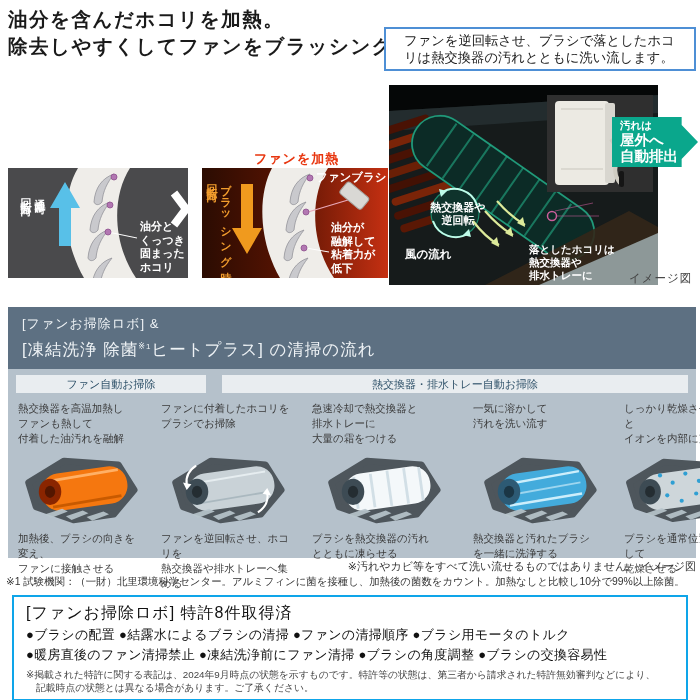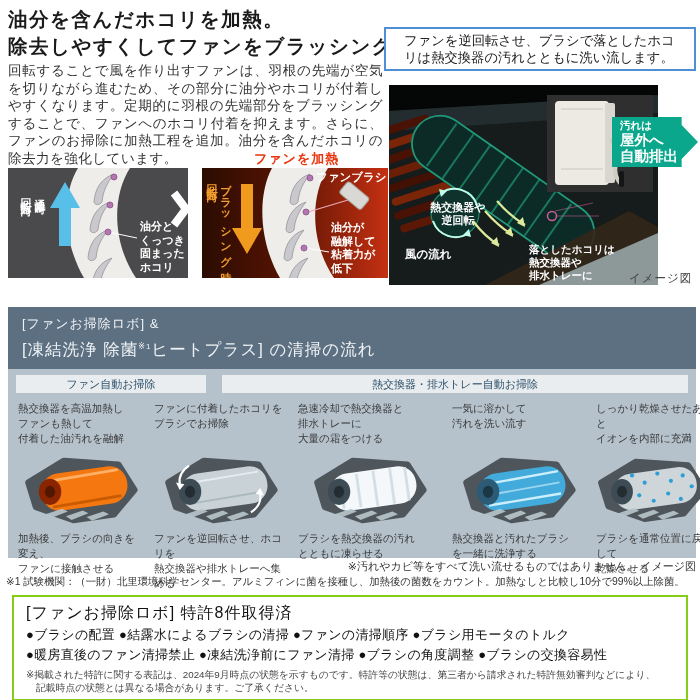--- a/index.html
+++ b/index.html
@@ -50,43 +50,42 @@
   .flow{left:8px;top:307px;width:688px;height:251px;background:#b5c1cb;}
   .flow-header{position:absolute;left:0;top:0;width:100%;height:62px;background:#5d7082;color:#eef2f5;}
   .fh1{position:absolute;left:14px;top:8px;font-size:13px;letter-spacing:1px;}
   .fh2{position:absolute;left:14px;top:32px;font-size:16.5px;letter-spacing:1px;}
   .fh2 sup{font-size:8px;}
   .band{position:absolute;top:68px;height:18px;background:#e9edf0;color:#2d5068;
         font-size:11px;line-height:18px;text-align:center;}
   .band-l{left:8px;width:190px;}
   .band-r{left:214px;width:466px;}
   .steps-grid{position:absolute;left:8px;top:94px;width:672px;display:grid;
-              grid-template-columns:128px 136px 146px 136px 114px;column-gap:8px;}
+              grid-template-columns:128px 136px 146px 136px 114px;column-gap:15px;}
   .step{display:flex;flex-direction:column;}
   .step-top{height:48px;font-size:10.5px;line-height:15px;color:#3a3a3a;padding-left:2px;}
   .step-imgwrap{height:80px;display:flex;align-items:center;justify-content:center;}
   .step-bottom{font-size:10.5px;line-height:15px;color:#3a3a3a;padding:2px 0 0 2px;}
   .flow-note{left:8px;top:559px;width:688px;text-align:right;font-size:11px;color:#333;}
   .footnote1{left:6px;top:575px;width:690px;font-size:10.4px;color:#333;}
   
-  .patent{left:12px;top:595px;width:676px;border:2px solid #84cc16;background:#fff;
+  .patent{left:12px;top:595px;width:676px;border:2px solid #0ea5e9;background:#fff;
           padding:6px 12px 5px 12px;box-sizing:border-box;}
   .patent-title{font-size:16px;color:#111;letter-spacing:1px;line-height:19px;}
   .patent-bullets{font-size:13px;color:#111;line-height:19.5px;margin-top:3px;letter-spacing:0.3px;}
   .patent-note{font-size:9.8px;color:#444;line-height:13px;margin-top:4px;}
   .patent-note .n2{padding-left:10px;}
 </style>
 </head>
 <body>
 
 <div id="page">
 
   <div class="abs title t1">油分を含んだホコリを加熱。</div>
   <div class="abs title t2">除去しやすくしてファンをブラッシング。</div>
-  <div class="abs body-text">回転することで風を作り出すファンは、羽根の先端が空気を切りながら進むため、その部分に油分やホコリが付着しやすくなります。定期的に羽根の先端部分をブラッシングすることで、ファンへのホコリ付着を抑えます。さらに、ファンのお掃除に加熱工程を追加。油分を含んだホコリの除去力を強化しています。</div>
   <div class="abs heat-label">ファンを加熱</div>
 
   <div class="abs callout">ファンを逆回転させ、ブラシで落としたホコリは熱交換器の汚れとともに洗い流します。</div>
 
   <div class="abs diag diag-l">
     <svg width="180" height="110" viewBox="0 0 180 110">
       <rect width="180" height="110" fill="#4a4a4c"></rect>
       <path d="M70,0 C54,26 54,72 76,110 L128,110 C104,74 104,28 122,0 Z" fill="#efede9"></path>
       <g fill="#c9c9cd" stroke="#94949a" stroke-width="0.8">
         <path d="M0,28 C1,14 8,4 20,0 C13,9 9,17 8,28 C5,32 1,31 0,28 Z" transform="translate(86,6)"></path>

